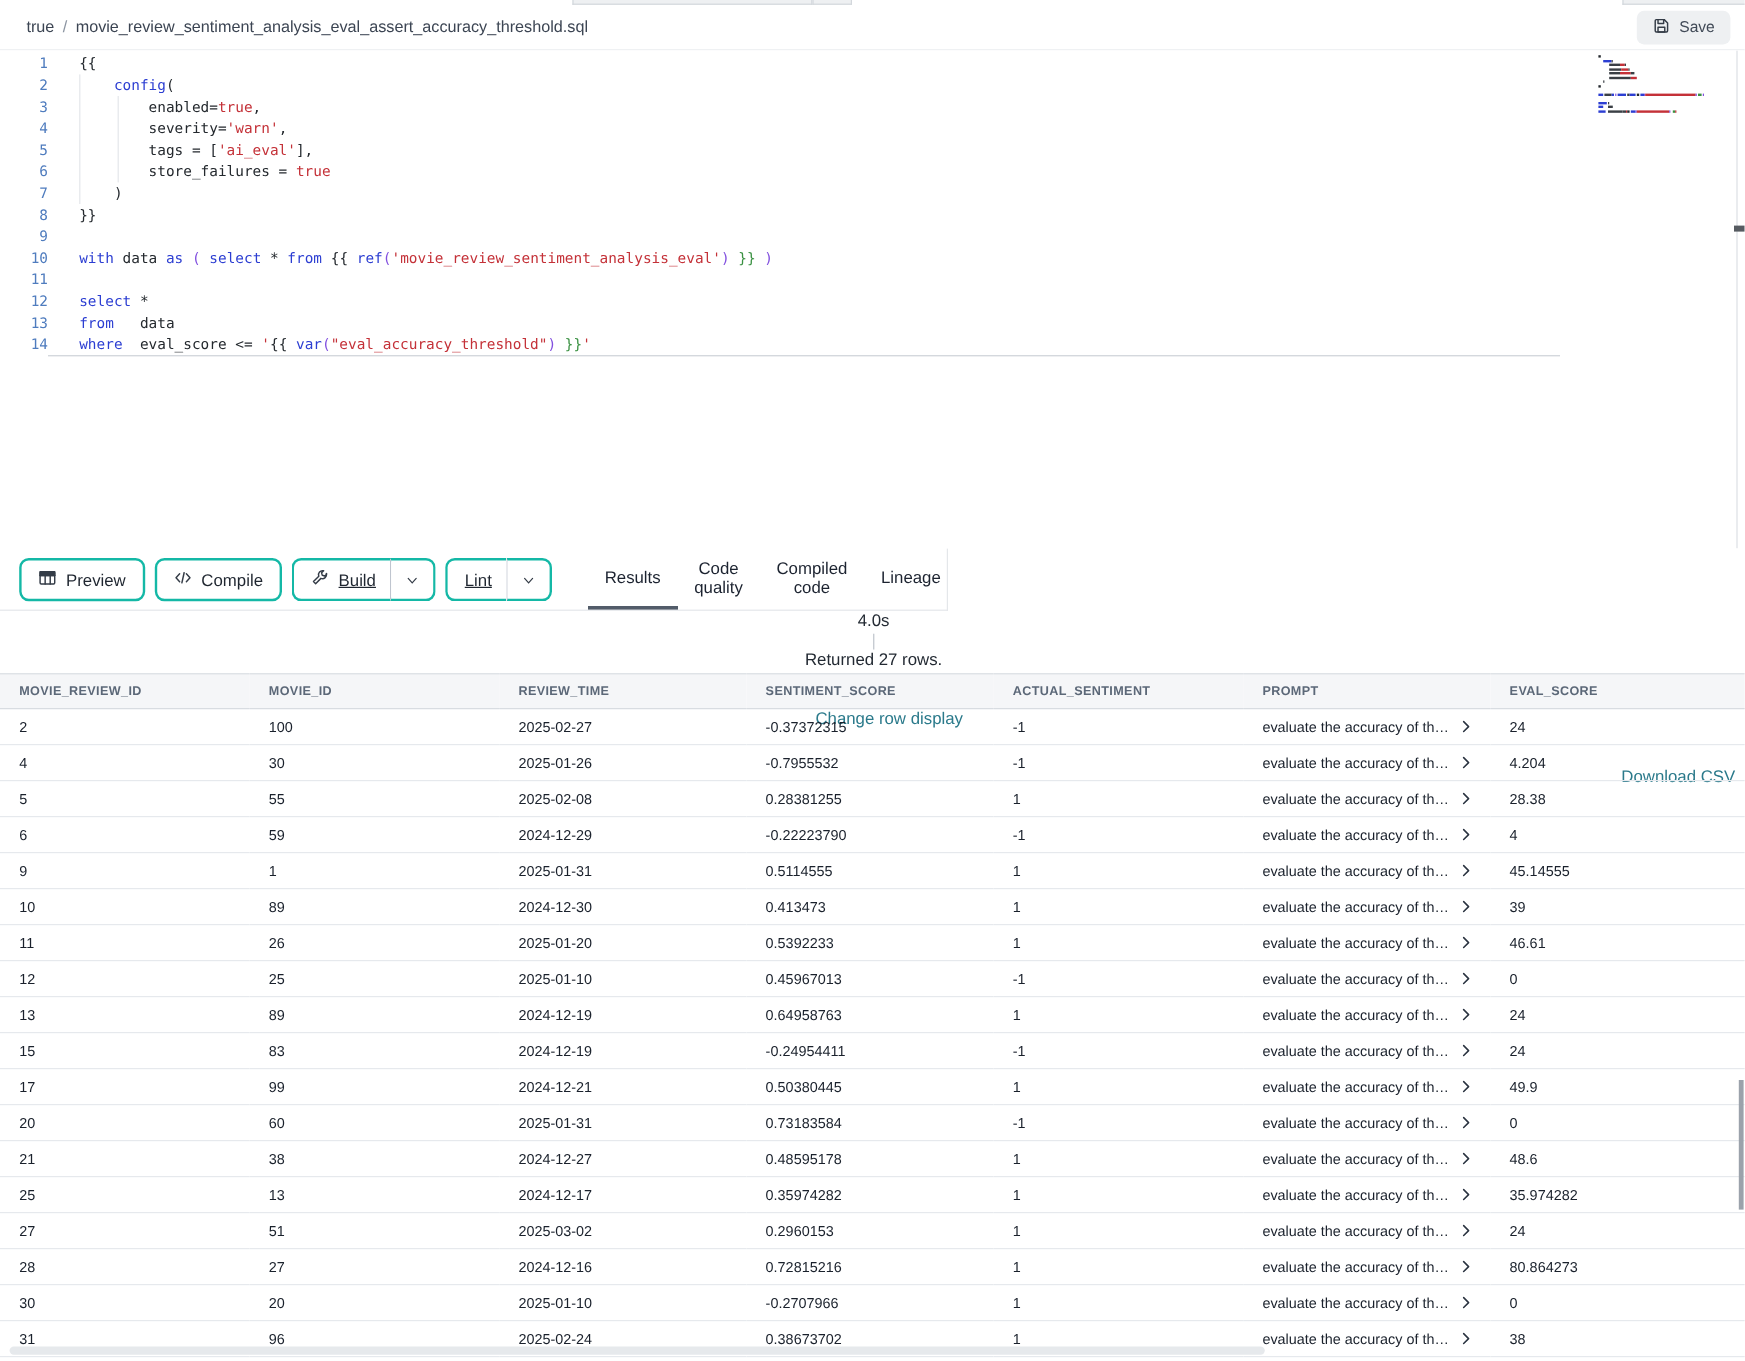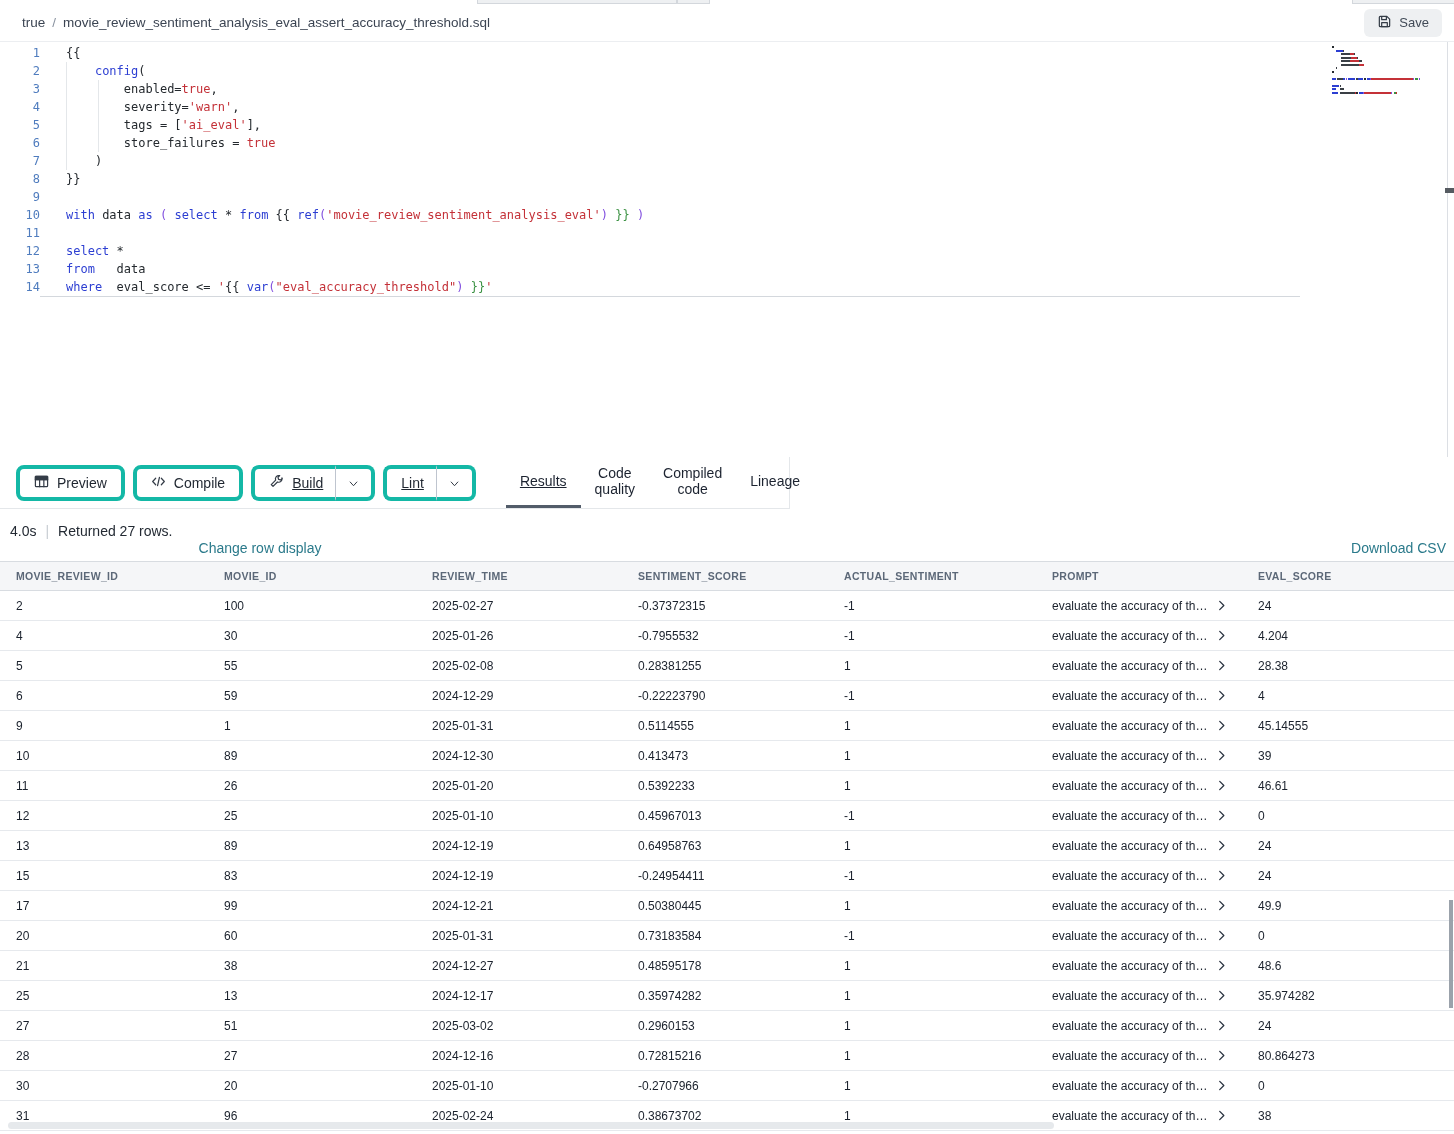--- a/index.html
+++ b/index.html
@@ -44,39 +44,39 @@
   .mm-seg { display:inline-block; height:2px; }
   .ed-scroll-line { position:absolute; top:0; bottom:0; right:6px; width:1px; background:#dcdfe4; }
   .ed-scroll-thumb { position:absolute; top:146px; right:0; width:9px; height:5px; background:#565b61; }
 
   
   .toolbar-row { height:52px; display:flex; }
   .toolbar-left { width:790px; display:flex; align-items:center; padding-left:16px;
                   border-right:1px solid #e4e7ea; border-bottom:1px solid #e4e7ea; }
   .toolbar-right { flex:1; }
   .btn, .split-main, .split-caret {
-      height:36px; background:#fff; border:4px solid #14b8a6; font-family:inherit;
+      height:36px; background:#fff; border:2px solid #14b8a6; font-family:inherit;
       font-size:14px; color:#1f2630; display:flex; align-items:center; gap:8px;
       cursor:pointer; }
   .btn { border-radius:8px; padding:0 14px; margin-right:8px; }
   .split { display:flex; margin-right:8px; }
   .split-main { border-radius:8px 0 0 8px; border-right:none; padding:0 12px 0 14px;text-decoration:underline; }
   .split-caret { border-radius:0 8px 8px 0; border-left:1px solid #bfc5cf; padding:0 12px; }
   .ic svg { stroke:#343c47; fill:none; stroke-width:1.3; stroke-linecap:round; stroke-linejoin:round; }
   .caret svg { stroke:#343c47; fill:none; stroke-width:1.5; stroke-linecap:round; }
 
   .tabs { height:100%; display:flex; margin-left:22px; }
   .tab { height:100%; display:flex; align-items:center; padding:0 14px; background:none;
          border:none; border-bottom:3px solid transparent; font-family:inherit;
          font-size:14px; color:#1c2330; cursor:pointer; }
-  .tab.active { border-bottom-color:#525c69; font-weight:400;text-decoration:underline; }
+  .tab.active { border-bottom-color:#525c69; font-weight:400; }
 
   
   .status-row { height:44px; display:flex; align-items:center; padding:0 8px 0 10px;
-                margin-bottom:8px; font-size:14px; color:#232a33; }
+                margin-bottom:8px; font-size:14px; color:#232a33;flex-direction:column; }
   .status-sep { color:#c7ccd2; margin:0 9px; }
   .link { color:var(--link,#2b7a8b); cursor:pointer; text-decoration:none; font-size:14px;margin-top:33px; }
   .status-row .change { margin-left:26px; }
   .status-row .dl { margin-left:auto; }
 
   
   .results { position:relative; }
   table { width:1454px; border-collapse:collapse; table-layout:fixed;
           border-top:1px solid #d8dce1; }
   thead th { height:29px; background:#f5f6f8; border-bottom:1px solid #d8dce1;

